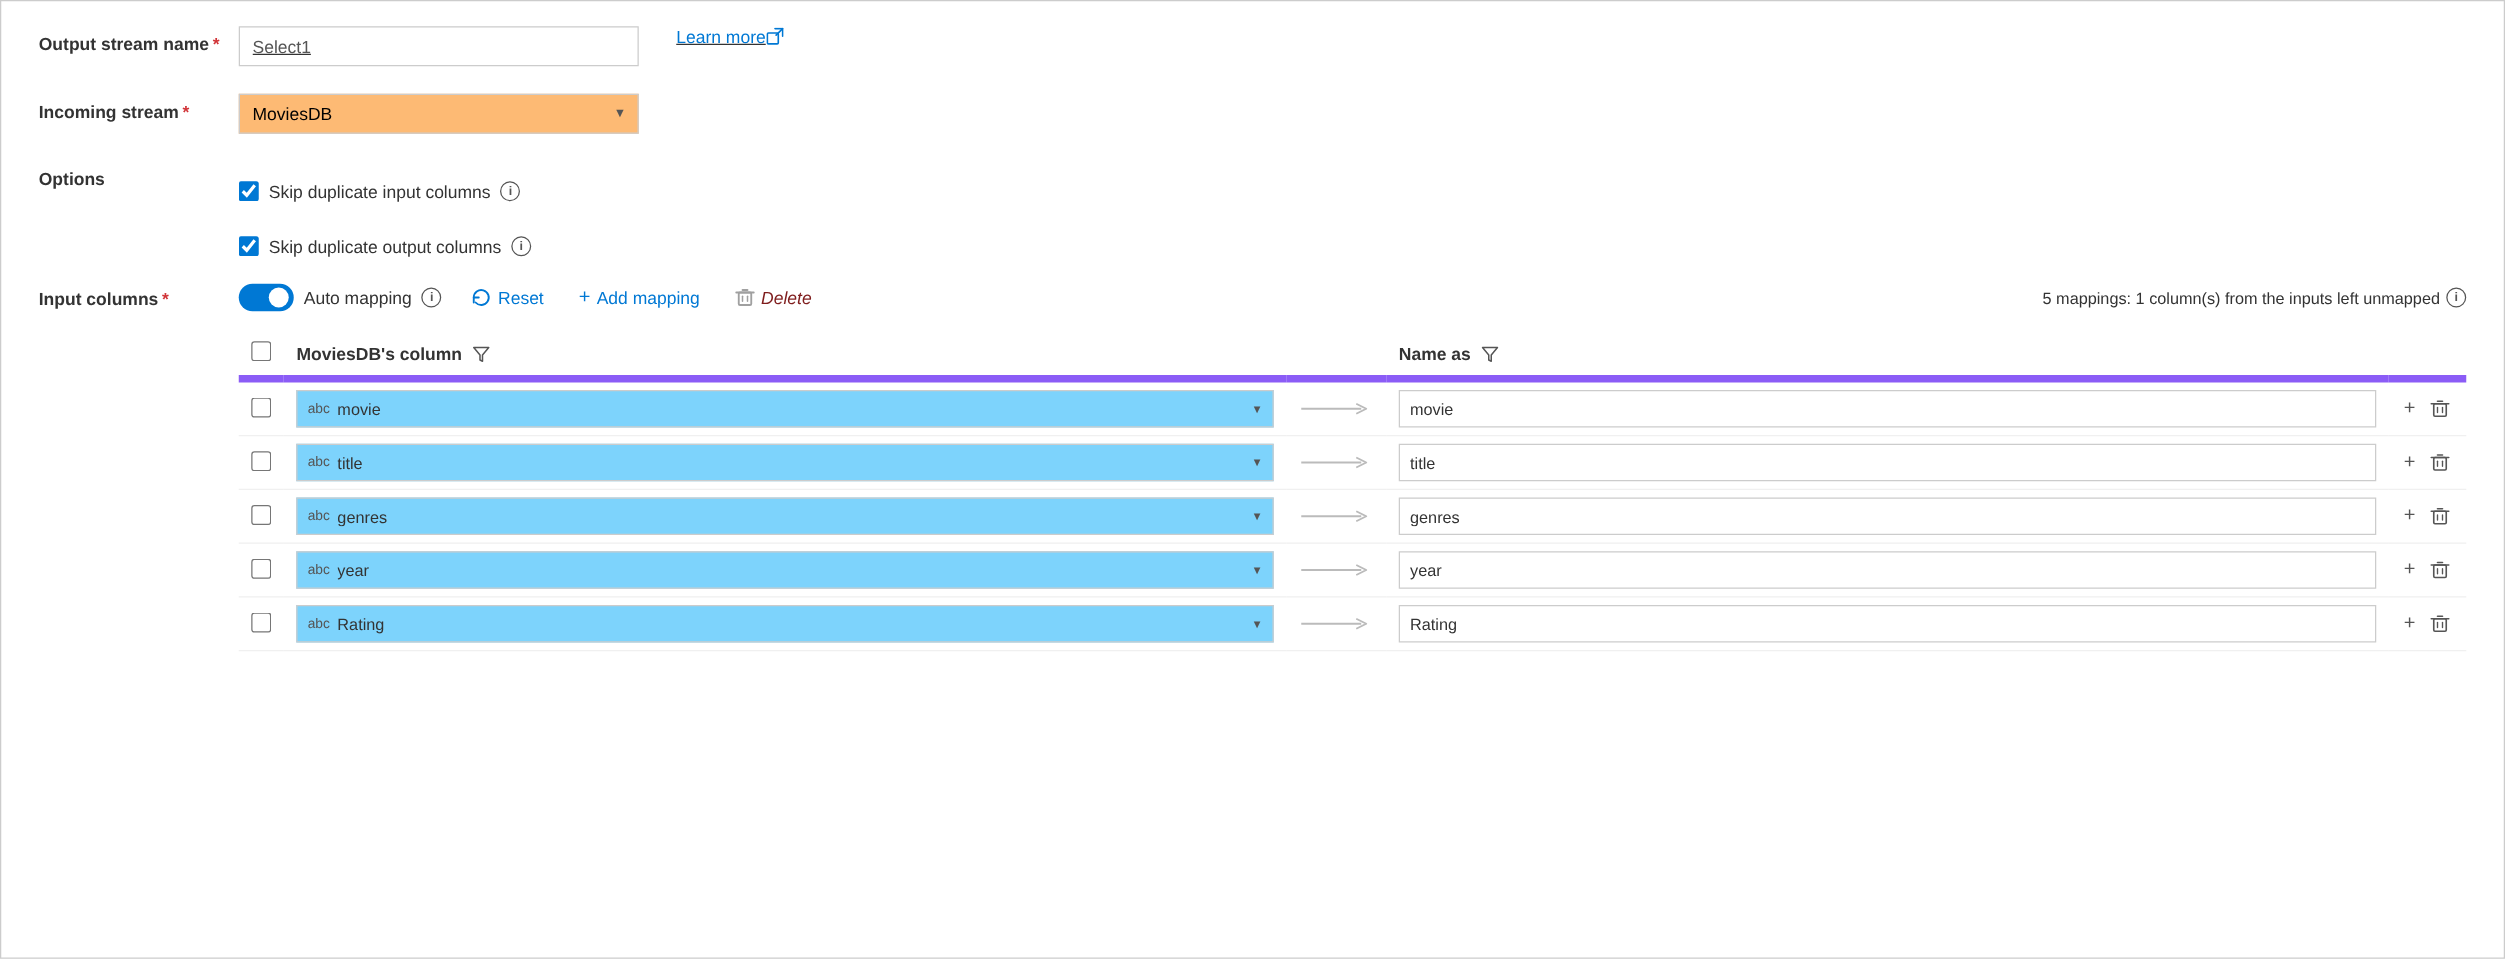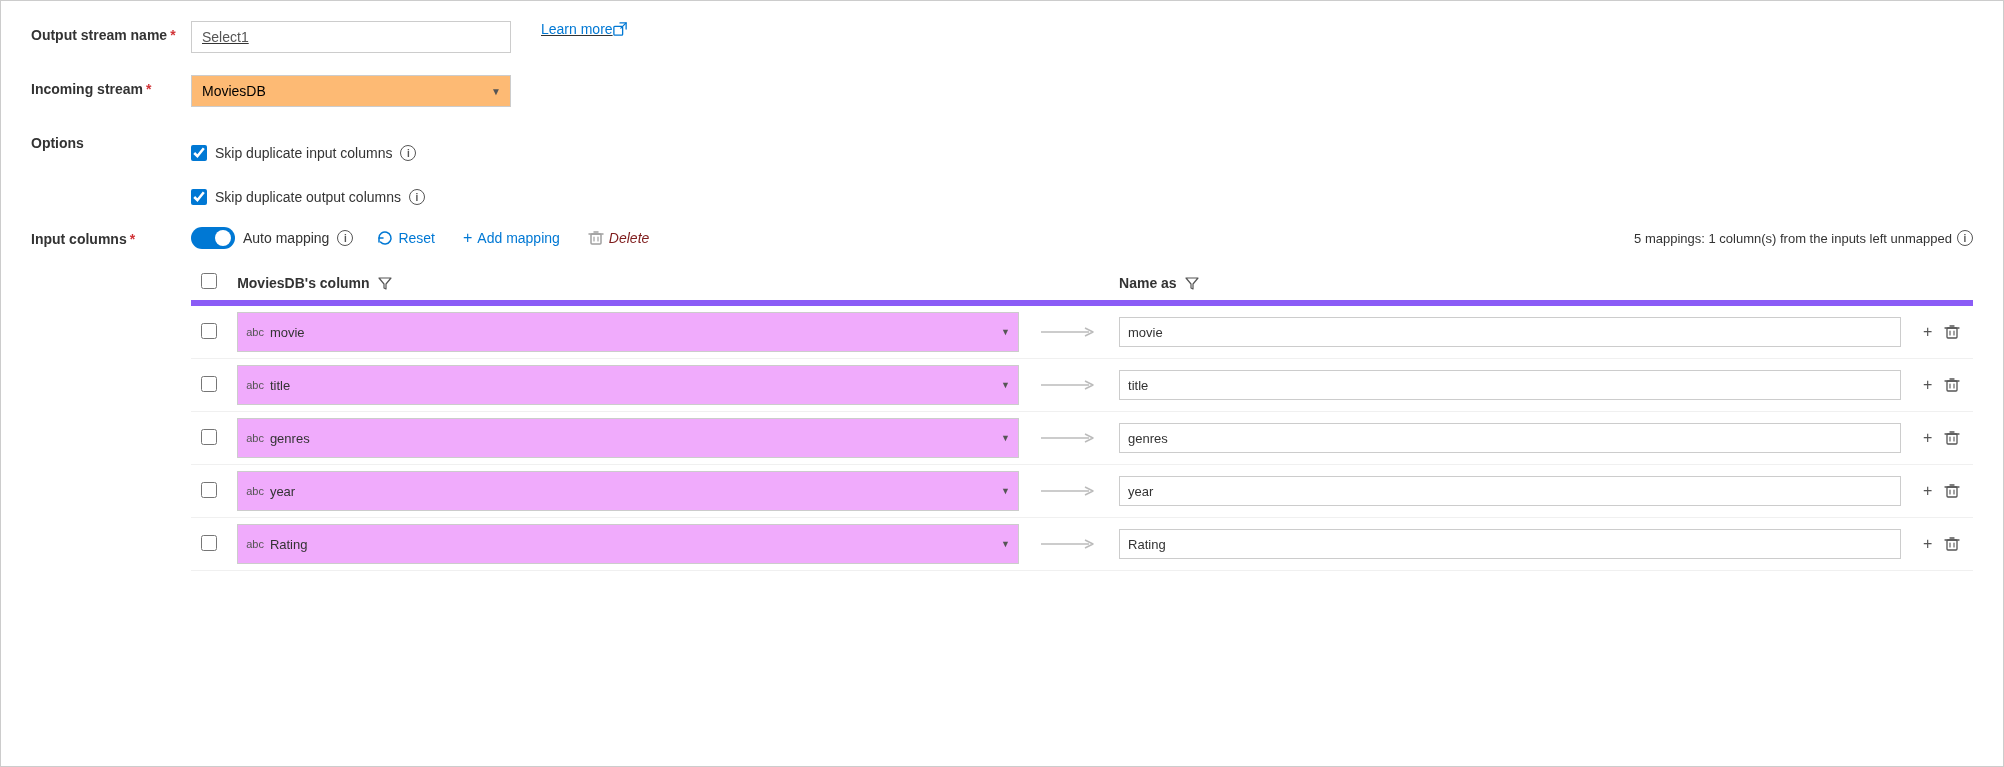--- a/index.html
+++ b/index.html
@@ -229,22 +229,22 @@
     }
     .th-content {
       display: flex;
       align-items: center;
     }
     .source-select-wrapper {
       position: relative;
       display: flex;
       align-items: center;
       border: 1px solid #ccc;
-      background: #f0abfc;
-      height: 40px;
+      background: #7dd3fc;
+      height: 30px;
       padding: 0 8px;
       gap: 6px;
     }
     .col-type-badge {
       font-size: 11px;
       color: #555;
       font-weight: 500;
       flex-shrink: 0;
     }
     .source-select {

